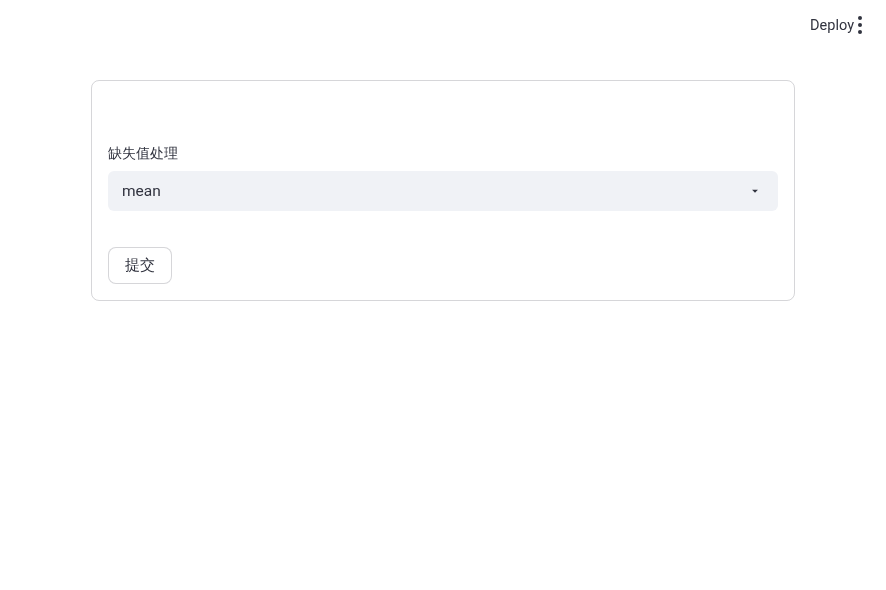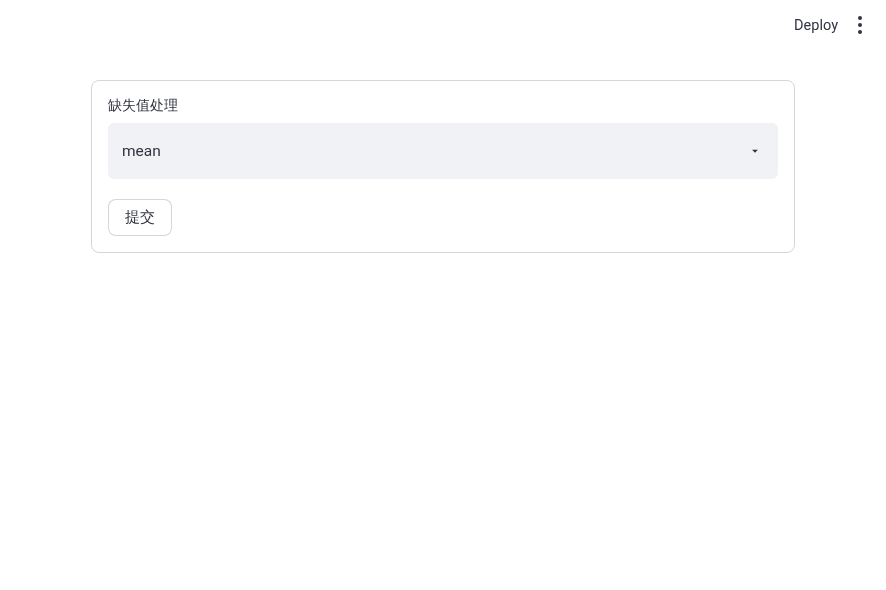--- a/index.html
+++ b/index.html
@@ -13,21 +13,20 @@
       width: 886px;
       height: 590px;
       overflow: hidden;
       color: #31333F;
     }
     .header {
       display: flex;
       justify-content: flex-end;
       align-items: center;
       padding: 12px 20px;
-      gap: 16px;
     }
     .deploy-btn {
       color: #31333F;
       font-size: 14.5px;
       cursor: pointer;
       background: none;
       border: none;
       font-family: inherit;
     }
     .menu-icon {
@@ -48,36 +47,37 @@
       margin: 30px auto 0;
       padding: 0;
     }
     .form-card {
       border: 1px solid rgba(49, 51, 63, 0.2);
       border-radius: 8px;
       padding: 16px;
     }
     .form-group {
       margin-bottom: 16px;
+      margin-top: 48px;
     }
     .form-label {
       display: block;
       font-size: 14px;
       color: #31333F;
       margin-bottom: 8px;
       font-weight: 400;
     }
     .select-wrapper {
       position: relative;
       background: #f0f2f6;
       border-radius: 6px;
       display: flex;
       align-items: center;
       padding: 12px 14px;
-      height: 56px;
+      height: 40px;
       cursor: pointer;
     }
     .select-value {
       flex: 1;
       font-size: 15.5px;
       color: #31333F;
     }
     .chevron-icon {
       width: 18px;
       height: 18px;
@@ -90,21 +90,21 @@
     }
     .submit-btn {
       background: #ffffff;
       border: 1px solid rgba(49, 51, 63, 0.2);
       border-radius: 8px;
       padding: 8px 16px;
       font-size: 15px;
       color: #31333F;
       cursor: pointer;
       font-family: inherit;
-      margin-top: 4px;
+      margin-top: 20px;
     }
   </style>
 </head>
 <body>
 
 <div class="header">
   <button class="deploy-btn">Deploy</button>
   <div class="menu-icon">
     <div class="menu-dot"></div>
     <div class="menu-dot"></div>

